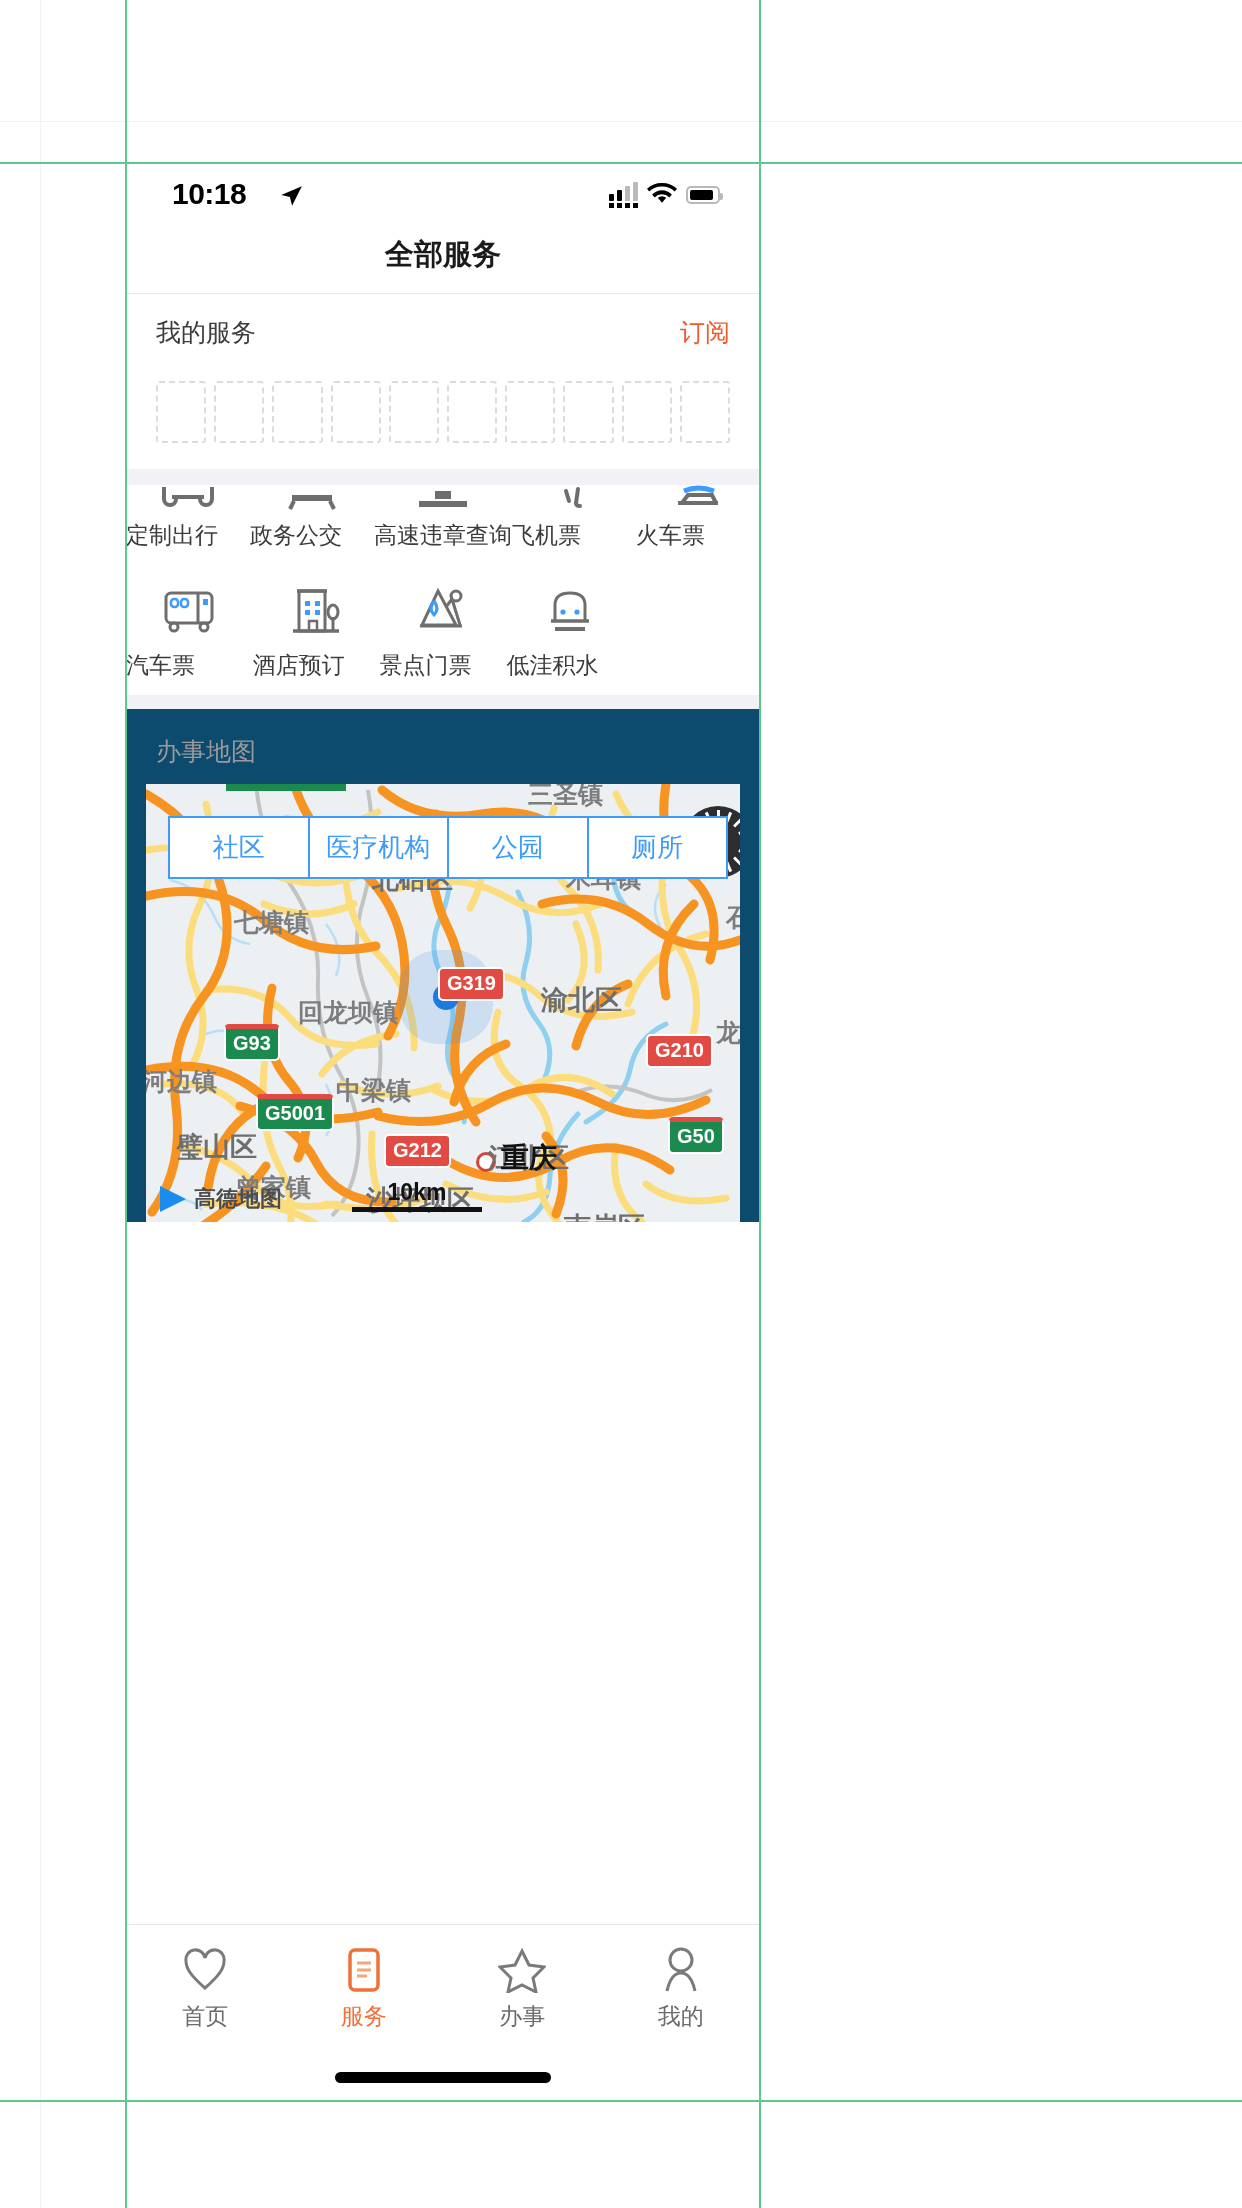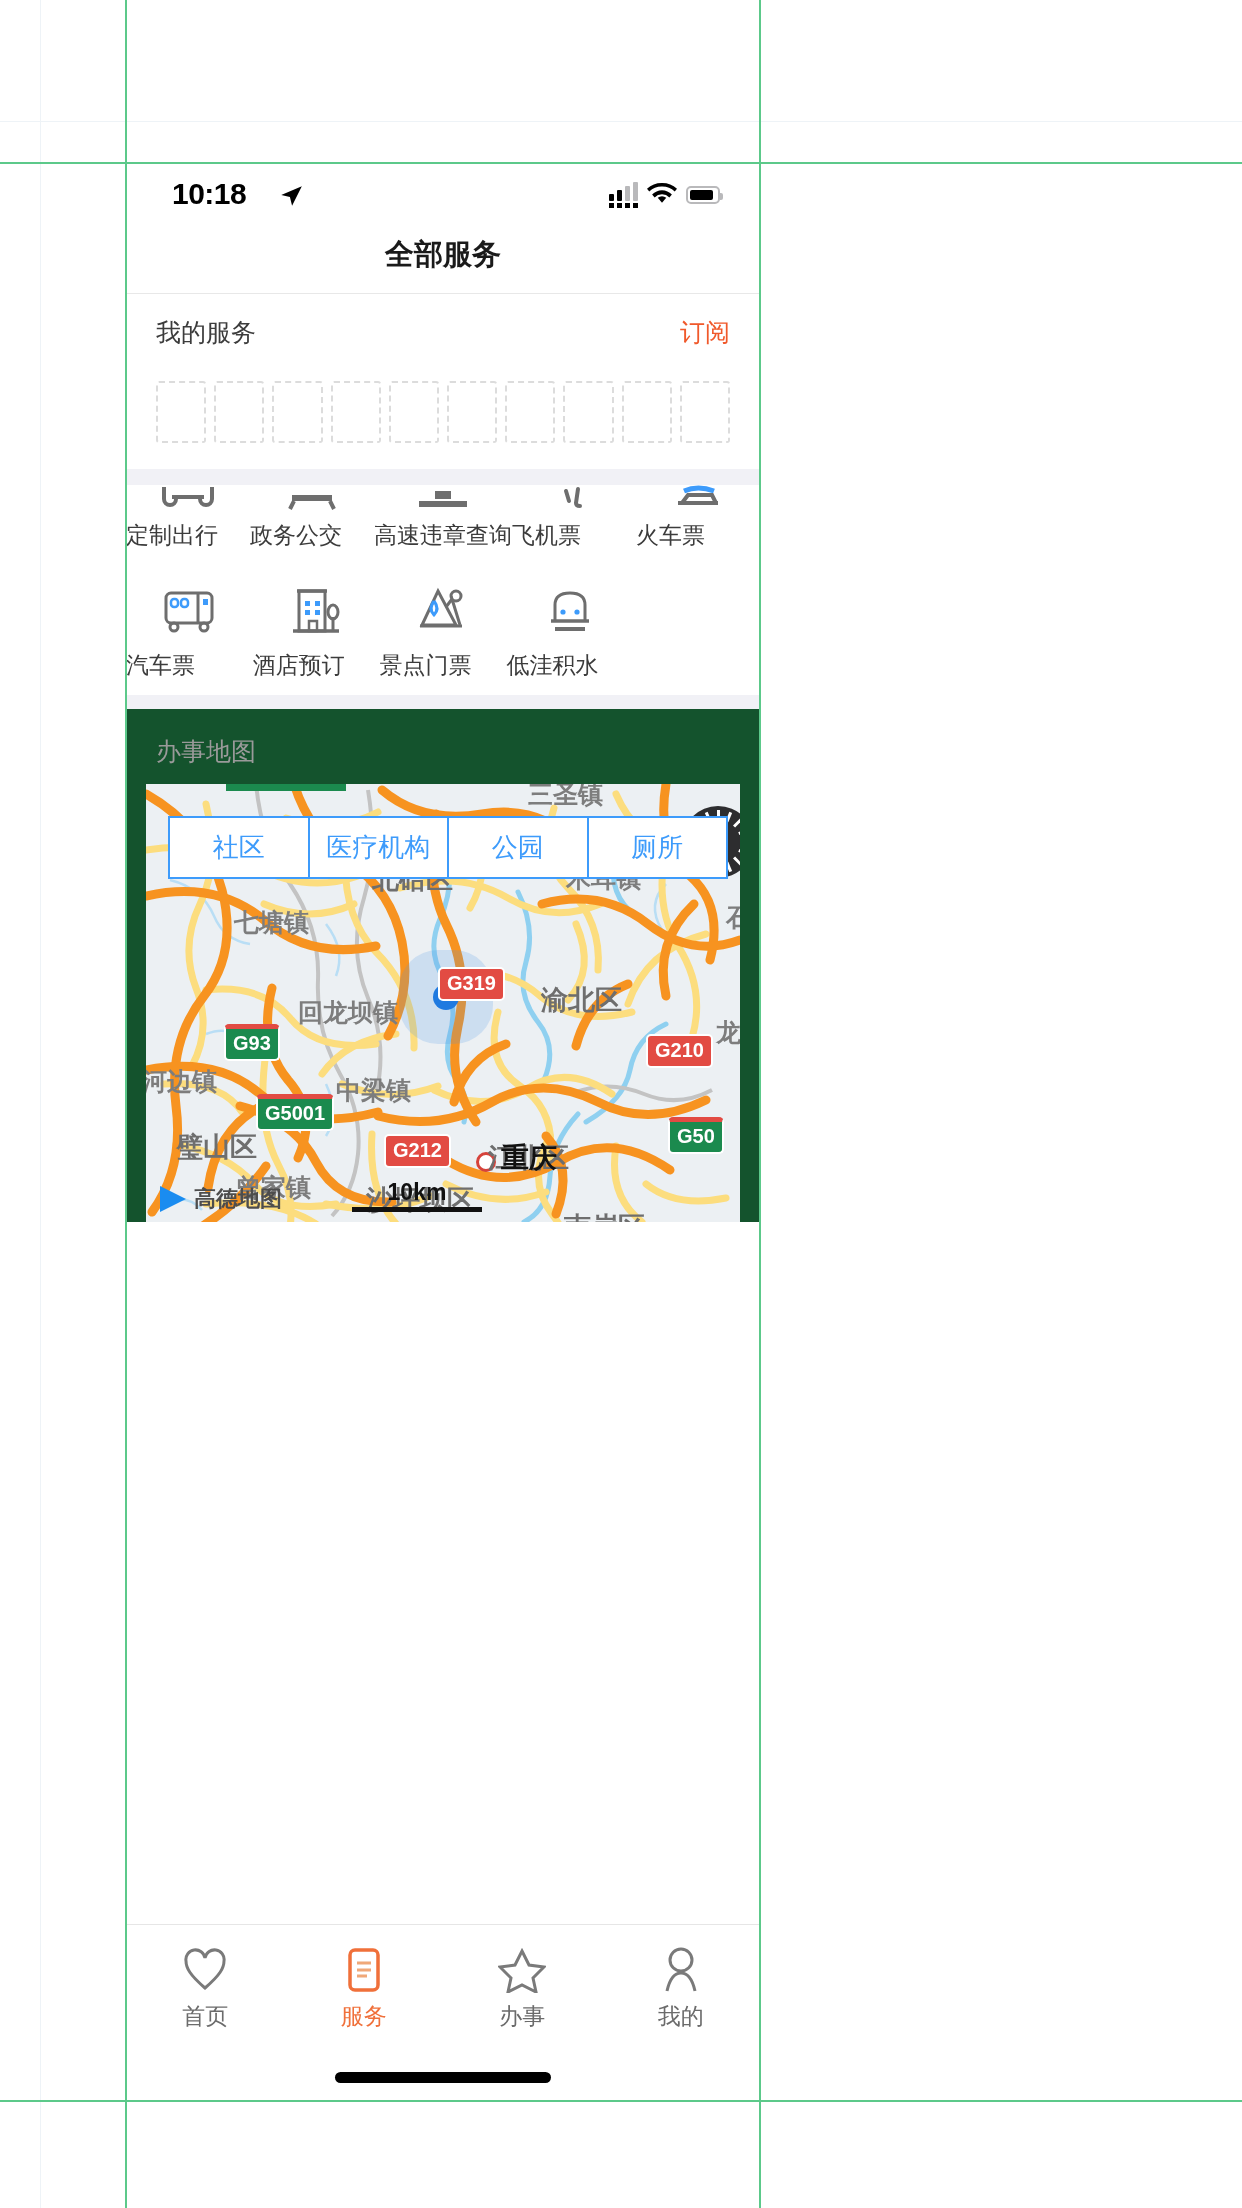--- a/index.html
+++ b/index.html
@@ -110,21 +110,21 @@
   .grid-row { display:flex; }
   .cell { flex:1; text-align:left; }
   .cell-ic { height:62px; display:flex; align-items:flex-end; justify-content:center; overflow:hidden; }
   .cell-ic.clipped { height:26px; align-items:flex-end; }
   .cell-lb { font-size:23px; color:#3c3c3c; margin-top:9px; white-space:nowrap; }
   .grid-row.row1 { margin-top:-2px; }
   .grid-row.row2 { margin-top:28px; }
   .cell-ic svg { display:block; }
 
   
-  .map-sec { background:#14532d; }
+  .map-sec { background:#0c4a6e; }
   .map-head { font-size:25px; color:#9a9a9a; padding:26px 30px 16px 30px; }
   .map-box {
     position:relative; margin:0 20px; height:438px;
     background:#eceff3; overflow:hidden;
   }
   .map-filters {
     position:absolute; left:22px; top:32px; right:12px;
     display:flex; z-index:5;
   }
   .mf {

